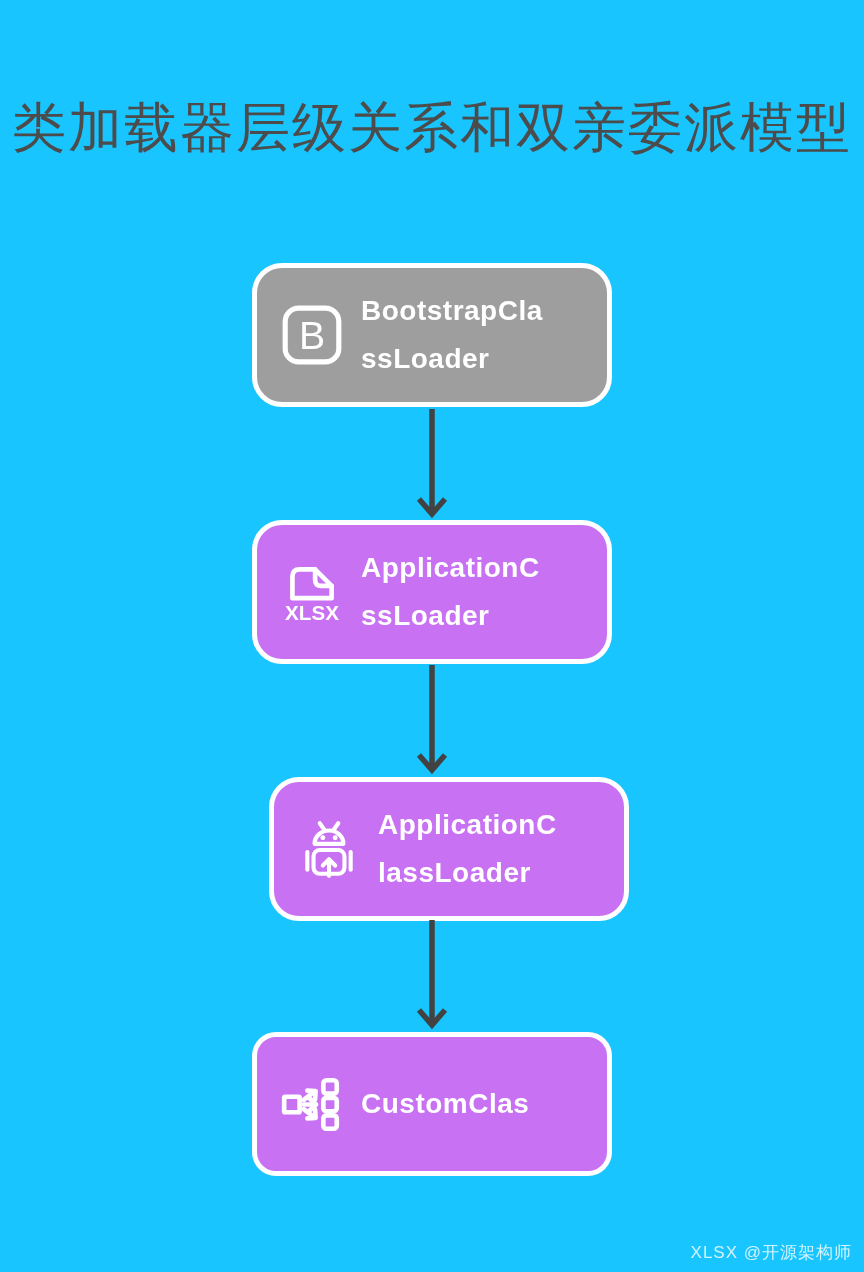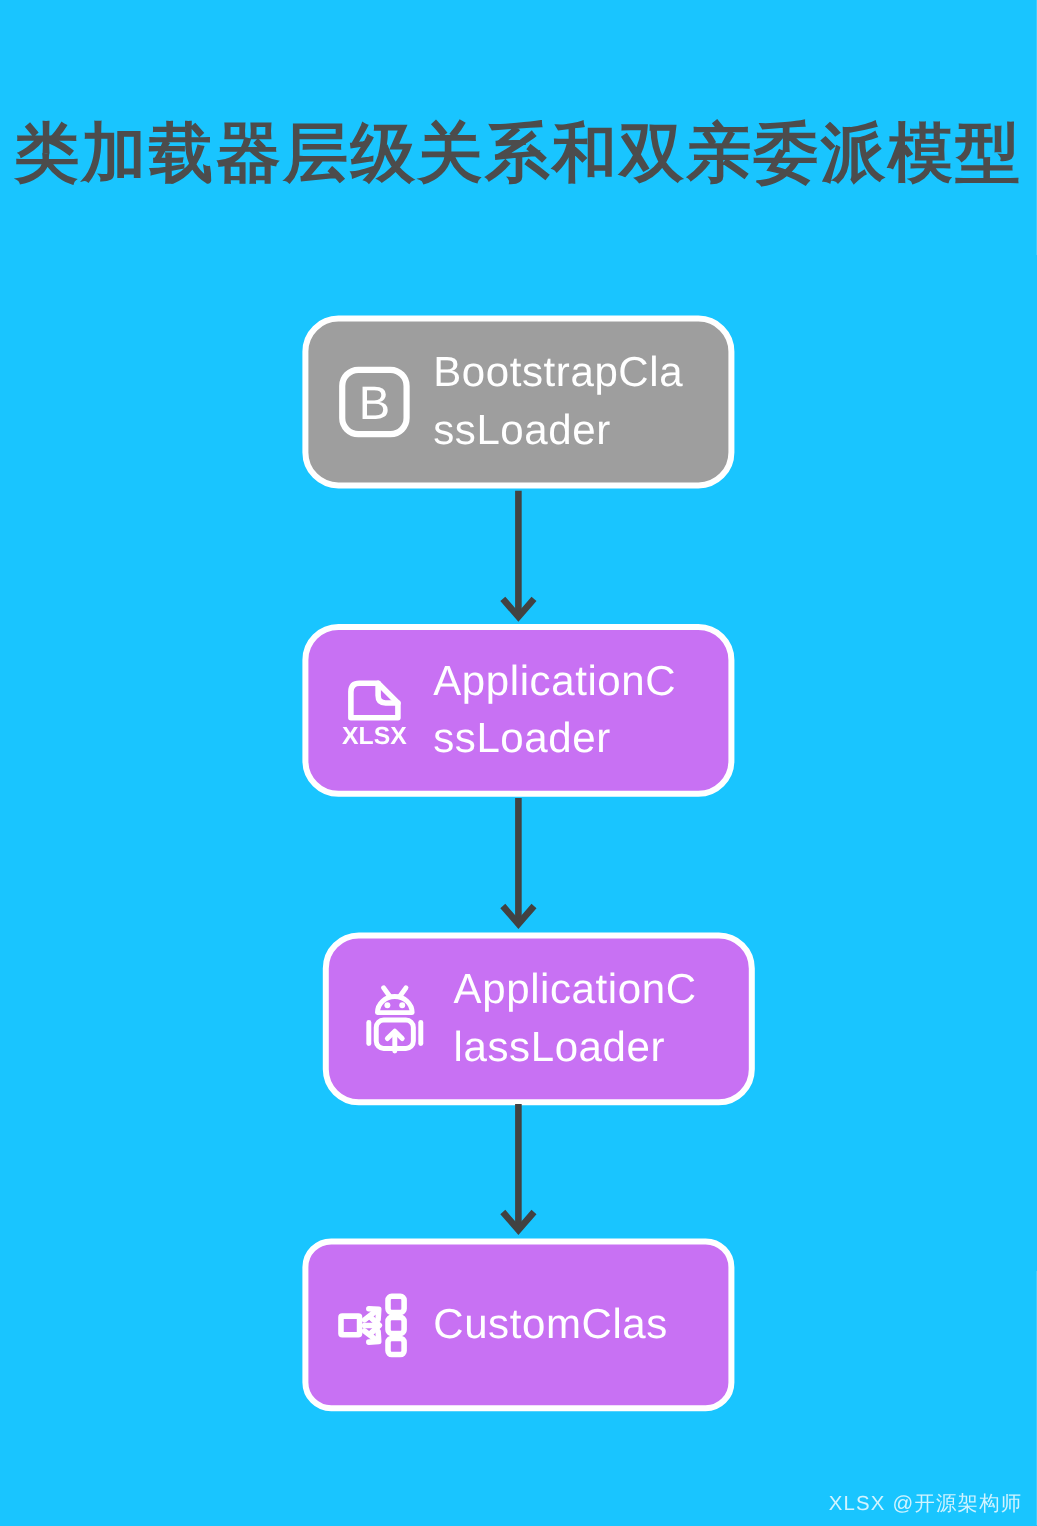--- a/index.html
+++ b/index.html
@@ -8,38 +8,38 @@
     --arrow:#424242; --watermark-text:rgba(255,255,255,0.8);
   }
   html,body{margin:0;padding:0;}
   .stage{
     position:relative; width:864px; height:1272px; overflow:hidden;
     background:var(--canvas-bg);
     font-family:"Liberation Sans", sans-serif;
   }
   .title{
     position:absolute; top:92px; left:0; right:0;
-    text-align:center; font-size:54px; font-weight:700;
+    text-align:center; font-size:54px; font-weight:400;
     color:var(--title-text); letter-spacing:2px; white-space:nowrap;
   }
   .node{
     position:absolute; left:252px; width:360px; height:144px;
     box-sizing:border-box; border:5px solid var(--node-border);
     border-radius:30px; display:flex; align-items:center;
     padding:0 14px 0 22px; gap:16px;
   }
   .node--gray{background:var(--node-gray);}
   .node--purple{background:var(--node-purple);}
   .node-pos-1{top:263px;} .node-pos-2{top:520px;}
   .node-pos-3{top:777px;margin-left:17px;} .node-pos-4{top:1032px;border-radius:24px;}
   .node-icon{flex:0 0 66px; width:66px; height:66px;}
   .node-icon svg{display:block; width:66px; height:66px;}
   .node-label{
-    color:var(--node-text); font-size:35px; line-height:48px;
-    font-weight:400; letter-spacing:0.5px;
+    color:var(--node-text); font-size:28px; line-height:48px;
+    font-weight:700; letter-spacing:0.5px;
   }
   .node-label span{display:block; white-space:nowrap;}
   .connector{position:absolute; left:412px; width:40px; height:112px;}
   .connector svg{display:block; width:40px; height:112px;}
   .connector .stroke{stroke:var(--arrow);}
   .conn-1{top:408px;} .conn-2{top:664px;} .conn-3{top:919px;}
   .watermark{
     position:absolute; right:12px; bottom:8px;
     font-size:17px; color:var(--watermark-text); letter-spacing:1px;
   }

